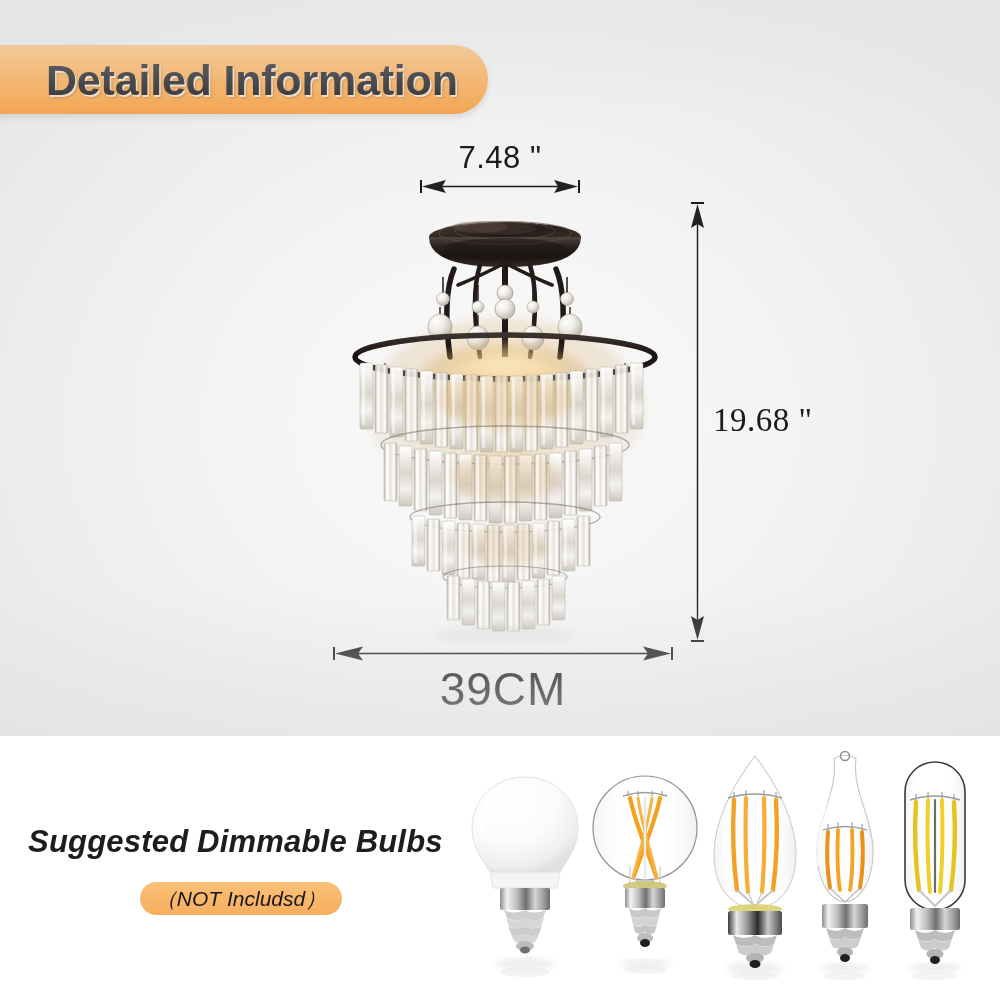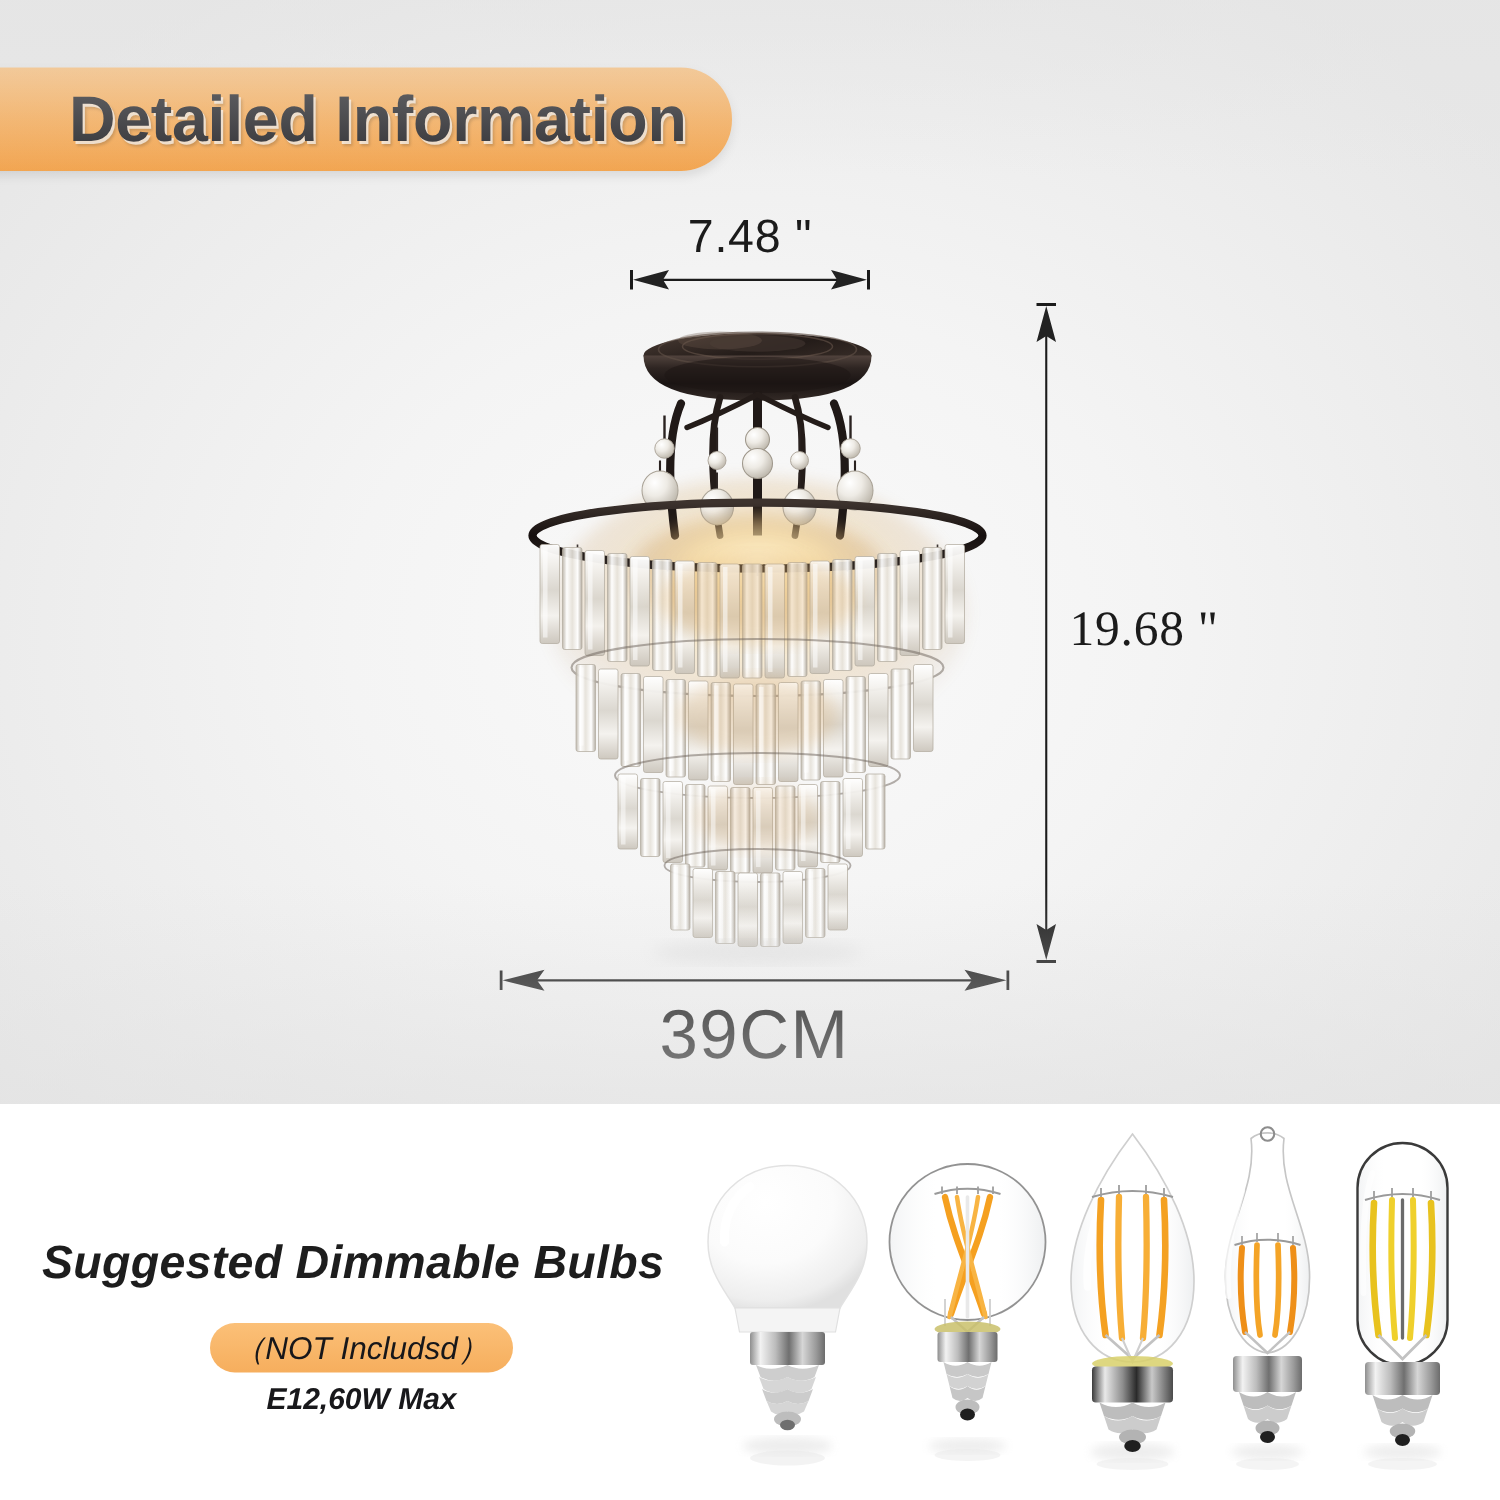--- a/index.html
+++ b/index.html
@@ -391,21 +391,20 @@
     <div class="dim-bot-label">39CM</div>
 
     <div class="top-vignette"></div>
   </div>
 
   <div class="bottom-section">
 
     <div class="bulbs-title">Suggested Dimmable Bulbs</div>
     <div class="not-included-pill"></div>
     <div class="not-included-text">（NOT Includsd）</div>
-    <div class="bulb-spec">E12,60W Max</div>
 
     <div class="bulbs-row">
       <svg viewBox="0 0 540 264" width="540" height="264" xmlns="http://www.w3.org/2000/svg">
         <defs>
           <radialGradient id="frost" cx="36%" cy="26%" r="78%">
             <stop offset="0%" stop-color="#ffffff"></stop>
             <stop offset="55%" stop-color="#fbfbfb"></stop>
             <stop offset="88%" stop-color="#eeeeee"></stop>
             <stop offset="100%" stop-color="#e0e0e0"></stop>
           </radialGradient>

